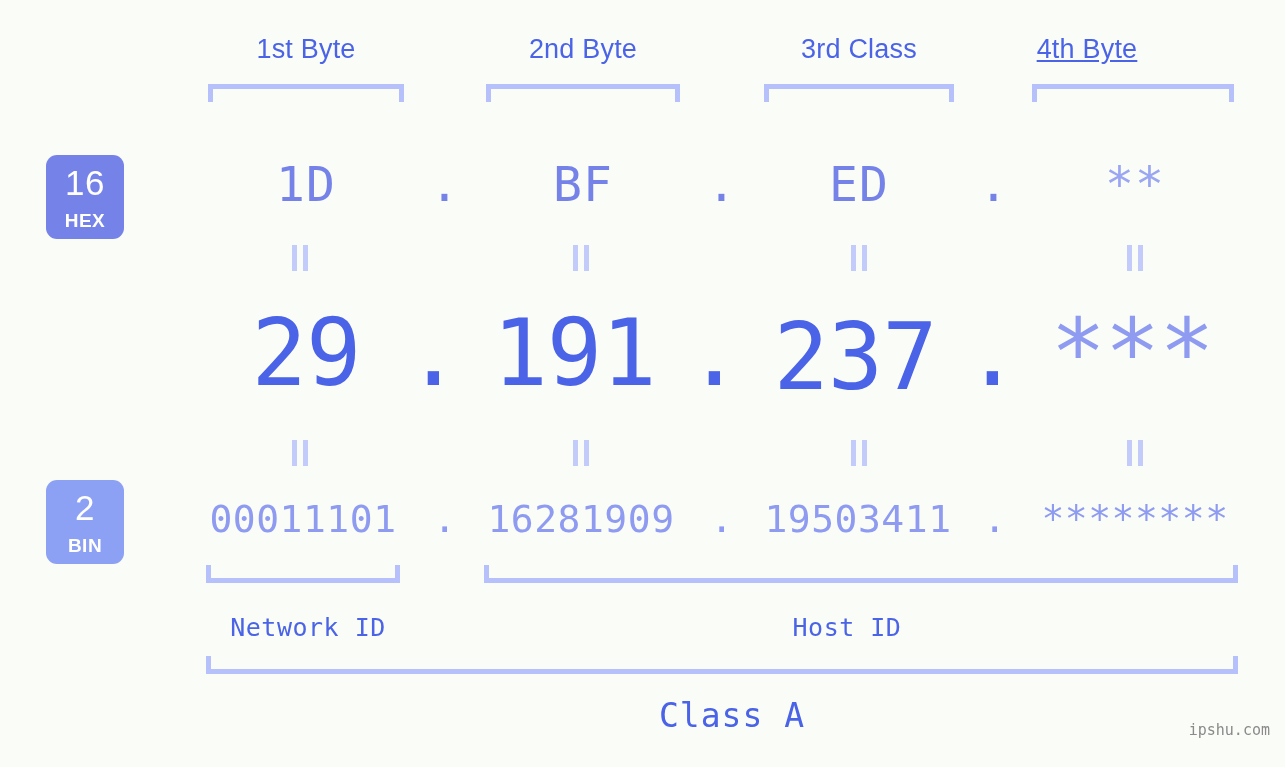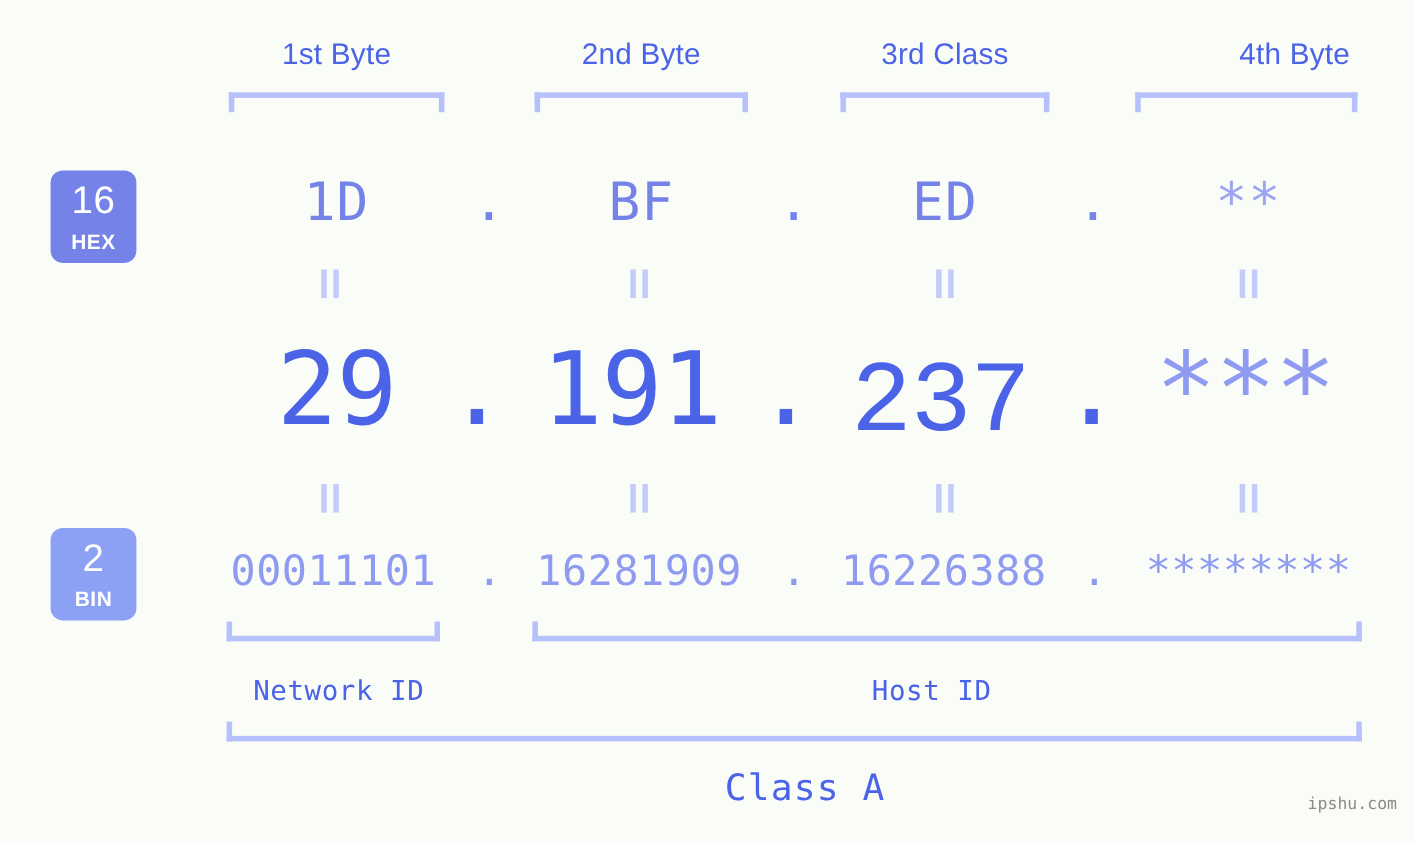--- a/index.html
+++ b/index.html
@@ -164,21 +164,21 @@
   }
 </style>
 </head>
 <body>
 
 <div class="stage">
 
   <div class="byte-label" style="left:206px; width:200px;">1st Byte</div>
   <div class="byte-label" style="left:484px; width:198px;">2nd Byte</div>
   <div class="byte-label" style="left:762px; width:194px;">3rd Class</div>
-  <div class="byte-label" style="left:1074px; width:206px;">4th Byte</div>
+  <div class="byte-label" style="left:984px; width:206px;text-decoration:underline;">4th Byte</div>
 
   <div class="bracket down" style="left:208px; top:84px; width:196px;"></div>
   <div class="bracket down" style="left:486px; top:84px; width:194px;"></div>
   <div class="bracket down" style="left:764px; top:84px; width:190px;"></div>
   <div class="bracket down" style="left:1032px; top:84px; width:202px;"></div>
 
   <div class="badge" style="top:155px; background:#7583e8;">
     <span class="num">16</span>
     <span class="name">HEX</span>
   </div>
@@ -212,21 +212,21 @@
   <div class="equals" style="left:1124px; top:245px;">
     <i></i>
       <i></i>
   </div>
 
   <div class="row row-dec" style="top:300px; height:110px;">
     <div class="cell" style="left:206px; top:0; width:200px;">29</div>
     <div class="sep" style="left:398px; top:0; width:70px;">.</div>
     <div class="cell" style="left:466px; top:0; width:216px;">191</div>
     <div class="sep" style="left:680px; top:0; width:68px;">.</div>
-    <div class="cell" style="left:748px; top:14px; width:214px;font-family:Liberation Mono, monospace;">237</div>
+    <div class="cell" style="left:748px; top:4px; width:214px;">237</div>
     <div class="sep" style="left:958px; top:0; width:68px;">.</div>
     <div class="cell muted" style="left:1026px; top:0; width:212px;">***</div>
   </div>
 
   <div class="equals" style="left:289px; top:440px;">
     <i></i>
       <i></i>
   </div>
   <div class="equals" style="left:570px; top:440px;">
     <i></i>
@@ -239,21 +239,21 @@
   <div class="equals" style="left:1124px; top:440px;">
     <i></i>
       <i></i>
   </div>
 
   <div class="row row-bin" style="top:497px; height:50px;">
     <div class="cell" style="left:200px; top:0; width:206px;">00011101</div>
     <div class="sep" style="left:406px; top:0; width:78px;">.</div>
     <div class="cell" style="left:480px; top:0; width:202px;">16281909</div>
     <div class="sep" style="left:682px; top:0; width:80px;">.</div>
-    <div class="cell" style="left:758px; top:0; width:200px;">16226388</div>
+    <div class="cell" style="left:758px; top:0; width:200px;">19503411</div>
     <div class="sep" style="left:956px; top:0; width:78px;">.</div>
     <div class="cell" style="left:1032px; top:0; width:206px;">********</div>
   </div>
 
   <div class="bracket up" style="left:206px; top:565px; width:194px;"></div>
   <div class="bracket up" style="left:484px; top:565px; width:754px;"></div>
 
   <div class="section-label" style="left:206px; top:613px; width:204px;">Network ID</div>
   <div class="section-label" style="left:484px; top:613px; width:726px;">Host ID</div>
 

